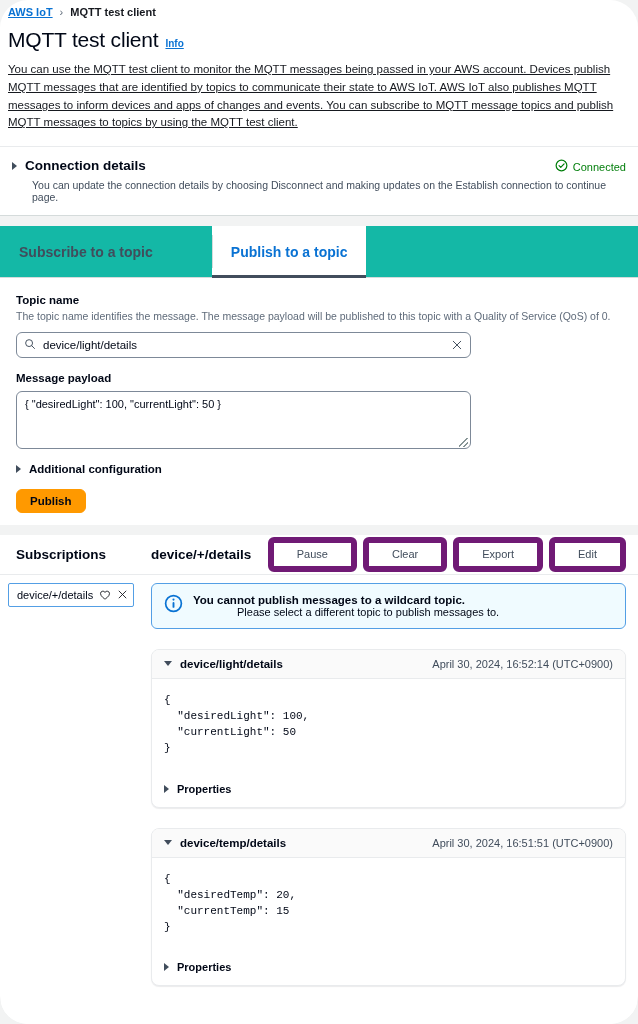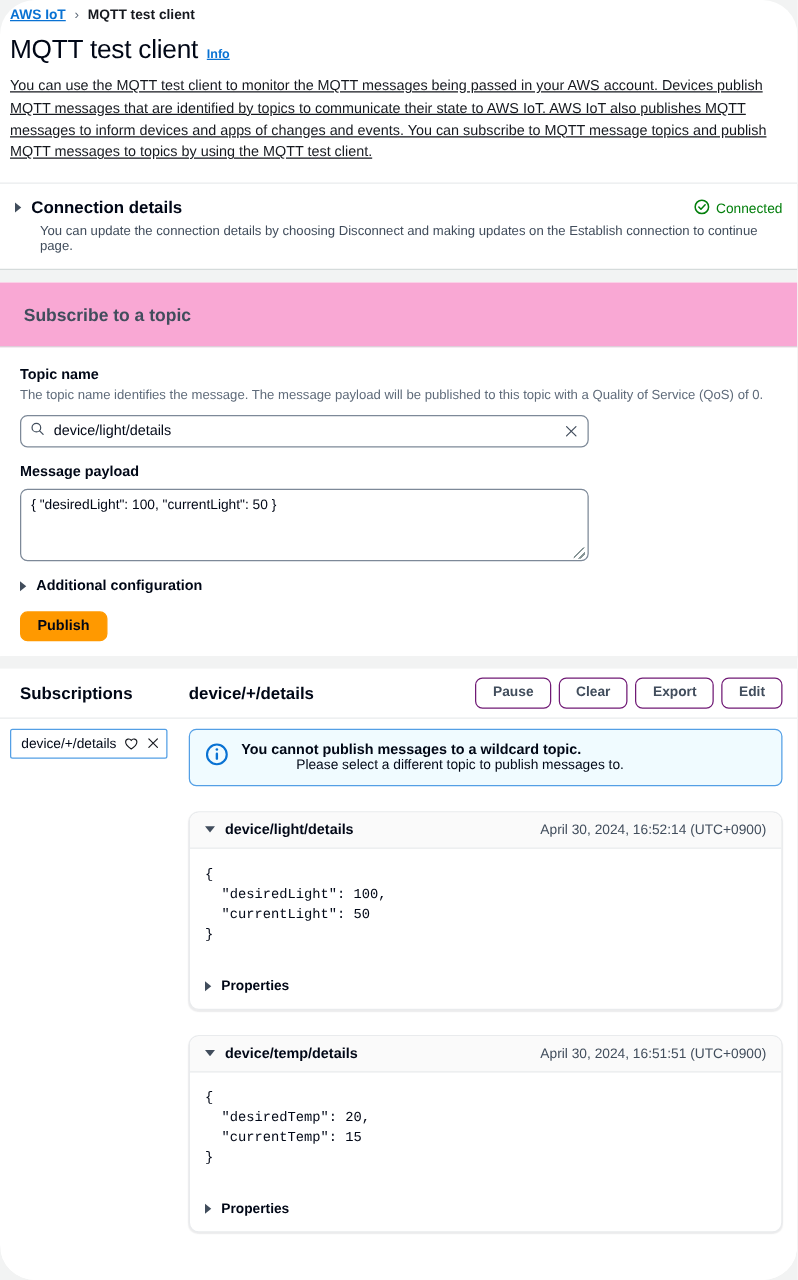--- a/index.html
+++ b/index.html
@@ -57,21 +57,21 @@
   .conn-sub { font-size: 10.5px; color: #414d5c; margin: 6px 0 0 20px; }
   .conn-status {
     position: absolute; right: 12px; top: 12px;
     display: flex; align-items: center; gap: 5px;
     font-size: 11px; color: #037f0c;
   }
   .check-circle { display:inline-block; }
 
   
   .tabs-card { background:#ffffff; box-shadow: 0 1px 1px 0 rgba(0,7,22,0.10); }
-  .tabs { display: flex; align-items: stretch; border-bottom: 1px solid #d5dbdb; background:#f9a8d4; height:52px;gap:40px;}
+  .tabs { display: flex; align-items: stretch; border-bottom: 1px solid #d5dbdb; background:#14b8a6; height:52px;gap:40px;}
   .tab {
     display: flex; align-items: center; padding: 0 19px;
     font-size: 14px; font-weight: 700; color: #414d5c; cursor: pointer;
     position: relative; background: transparent;
   }
   .tab + .tab::before {
     content:""; position:absolute; left:0; top:9px; bottom:9px; width:1px; background:#d5dbdb;
   }
   .tab.active { color: #0972d3; background:#ffffff; }
   .tab.active::after {
@@ -122,23 +122,23 @@
   .subs-wrap { background:#fff; box-shadow: 0 1px 1px 0 rgba(0,7,22,0.10); }
   .subs-head {
     display: flex; align-items: center; height: 40px;
     padding: 0 12px 0 16px; gap: 0;
     border-bottom: 1px solid #e9ebed;
   }
   .subs-title { font-size: 13.5px; font-weight: 700; color: #000716; width: 135px; }
   .subs-topic { font-size: 13.5px; font-weight: 700; color: #000716; flex: 1; }
   .btn-group { display: flex; gap: 6px; }
   .btn {
-    border: 1px solid #701a75; border-radius: 6px; background: #fff;
-    color: #414d5c; font-size: 11px; font-weight: 700;
-    padding: 4px 13px; cursor: pointer; line-height: 1.3;
+    border: 6px solid #701a75; border-radius: 6px; background: #fff;
+    color: #414d5c; font-size: 11px; font-weight: 400;
+    padding: 4px 23px; cursor: pointer; line-height: 1.3;
   }
 
   .subs-body { display: flex; align-items: flex-start; }
   .subs-left { width: 141px; flex: none; padding: 8px 0 0 8px; position: relative; min-height: 480px; }
   .chip {
     display: flex; align-items: center; gap: 6px;
     border: 1px solid #539fe5; border-radius: 2px; background: #fff;
     padding: 5px 8px; font-size: 11px; color: #000716; cursor: pointer;
     width: 126px;
   }
@@ -219,20 +219,23 @@
       </div>
     </div>
   </div>
 
   <div class="gap"></div>
 
   <div class="tabs-card">
     <div class="tabs">
       <div class="tab">
         <span>Subscribe to a topic</span>
+      </div>
+      <div class="tab active">
+        <span>Publish to a topic</span>
       </div>
     </div>
 
     <div class="form">
       <div class="field-label">Topic name</div>
       <div class="field-desc">The topic name identifies the message. The message payload will be published to this topic with a Quality of Service (QoS) of 0.</div>
 
       <div class="topic-input">
         <span>
           <svg width="12" height="12" viewBox="0 0 16 16">

